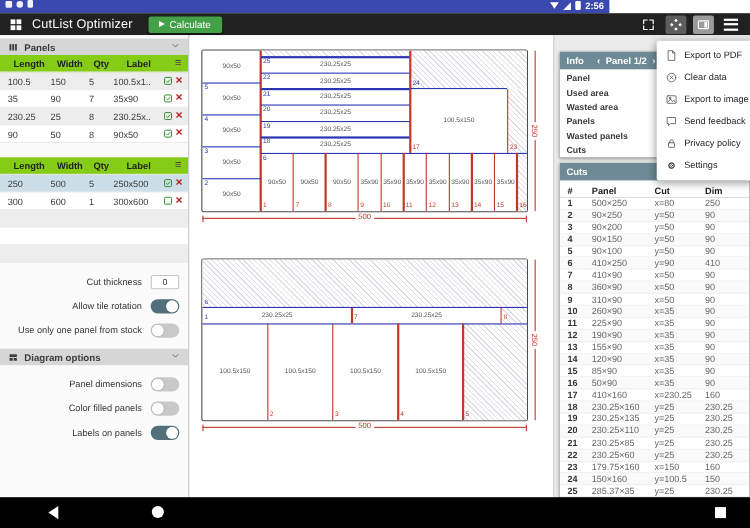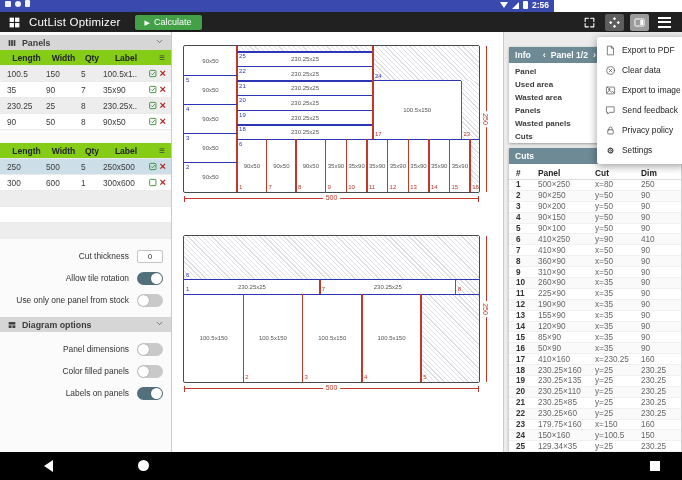--- a/index.html
+++ b/index.html
@@ -627,21 +627,21 @@
             <span>160</span>
           </div>
           <div class="cut-grid cut-row">
             <b>24</b>
             <span>150×160</span>
             <span>y=100.5</span>
             <span>150</span>
           </div>
           <div class="cut-grid cut-row">
             <b>25</b>
-            <span>129.34×35</span>
+            <span>285.37×35</span>
             <span>y=25</span>
             <span>230.25</span>
           </div>
         </div>
     </div>
   </div>
 
   <div class="menu" id="menu">
       <div class="menu-item">
         <svg viewBox="0 0 24 24" class="ic" style="stroke-width:1.4">

